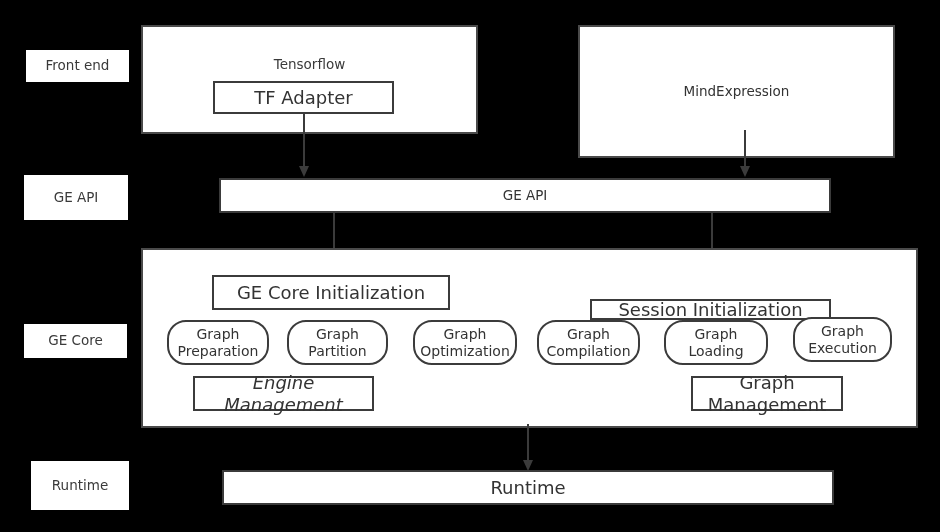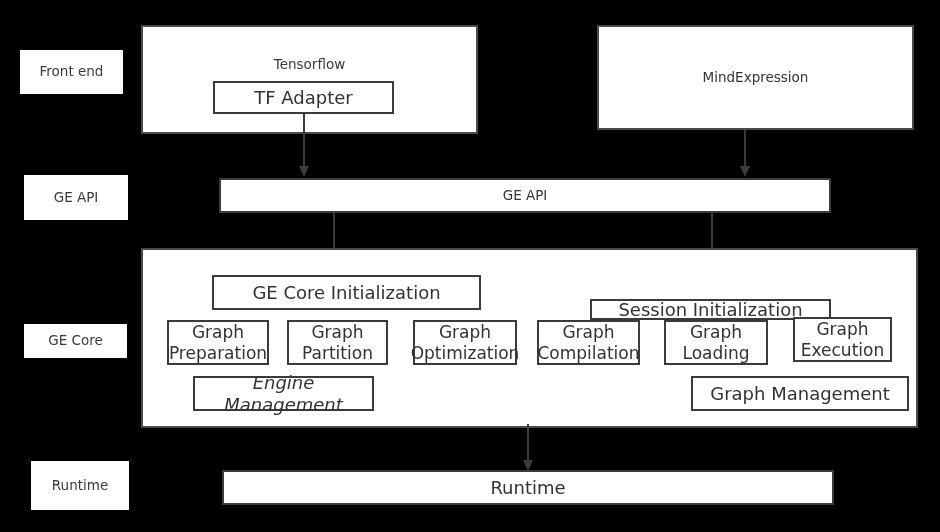--- a/index.html
+++ b/index.html
@@ -45,21 +45,21 @@
   }
   .label-top {
     position: absolute;
     left: 0;
     right: 0;
     text-align: center;
     color: #3a3a3a;
   }
   .fs14 { font-size: 13.5px; }
   .fs13 { font-size: 18px; }
-  .fs12 { font-size: 17px; }
+  .fs12 { font-size: 14px; border-radius: 19px; }
 
   
   .arrow {
     position: absolute;
   }
   .arrow .stem {
     position: absolute;
     left: 0;
     top: 0;
     width: 2px;
@@ -73,34 +73,34 @@
     border-left: 5px solid transparent;
     border-right: 5px solid transparent;
     border-top: 11px solid #3b3b3b;
   }
 </style>
 </head>
 <body>
 
 <div id="canvas">
 
-  <div class="box chip" style="left:20px; top:50px; width:103px; height:44px;">Front end</div>
+  <div class="box chip" style="left:26px; top:50px; width:103px; height:32px;">Front end</div>
 
   <div class="box chip" style="left:24px; top:175px; width:104px; height:45px;">GE API</div>
 
   <div class="box chip" style="left:24px; top:324px; width:103px; height:34px;">GE Core</div>
 
   <div class="box chip" style="left:31px; top:461px; width:98px; height:49px;">Runtime</div>
 
   <div class="container-box" style="position:absolute; left:141px; top:25px; width:333px; height:105px;">
     <div class="label-top fs14" style="top:29px;">Tensorflow</div>
   </div>
   <div class="box framed fs13" style="left:213px; top:81px; width:181px; height:33px;">TF Adapter</div>
 
-  <div class="box container-box fs14" style="left:597px; top:25px; width:317px; height:105px; display:flex; align-items:center; justify-content:center;">MindExpression</div>
+  <div class="box container-box fs14" style="left:578px; top:25px; width:317px; height:133px; display:flex; align-items:center; justify-content:center;">MindExpression</div>
 
   <div class="arrow" style="left:303px; top:114px; height:64px;">
     <div class="stem" style="height:53px;"></div>
     <div class="head" style="top:52px;"></div>
   </div>
 
   <div class="arrow" style="left:744px; top:130px; height:48px;">
     <div class="stem" style="height:37px;"></div>
     <div class="head" style="top:36px;"></div>
   </div>
@@ -112,38 +112,38 @@
     <div class="head" style="top:50px;"></div>
   </div>
 
   <div class="arrow" style="left:711px; top:213px; height:62px;">
     <div class="stem" style="height:51px;"></div>
     <div class="head" style="top:50px;"></div>
   </div>
 
   <div class="container-box" style="position:absolute; left:141px; top:248px; width:773px; height:176px;"></div>
 
-  <div class="box framed fs13" style="left:212px; top:275px; width:269px; height:35px;">GE Core Initialization</div>
+  <div class="box framed fs13" style="left:212px; top:275px; width:238px; height:35px;">GE Core Initialization</div>
   <div class="box framed fs13" style="left:590px; top:275px; width:241px; height:21px;margin-top:24px;">Session Initialization</div>
 
   <div class="box framed fs12" style="left:167px; top:320px; width:102px; height:45px;">Graph
 Preparation</div>
   <div class="box framed fs12" style="left:287px; top:320px; width:101px; height:45px;">Graph
 Partition</div>
   <div class="box framed fs12" style="left:413px; top:320px; width:104px; height:45px;">Graph
 Optimization</div>
   <div class="box framed fs12" style="left:537px; top:320px; width:103px; height:45px;">Graph
 Compilation</div>
   <div class="box framed fs12" style="left:664px; top:320px; width:104px; height:45px;">Graph
 Loading</div>
   <div class="box framed fs12" style="left:793px; top:317px; width:99px; height:45px;">Graph
 Execution</div>
 
   <div class="box framed fs13" style="left:193px; top:376px; width:181px; height:35px;font-style:italic;">Engine Management</div>
-  <div class="box framed fs13" style="left:691px; top:376px; width:218px; height:35px;">Graph Management</div>
+  <div class="box framed fs13" style="left:691px; top:376px; width:152px; height:35px;">Graph Management</div>
 
   <div class="arrow" style="left:527px; top:424px; height:48px;">
     <div class="stem" style="height:37px;"></div>
     <div class="head" style="top:36px;"></div>
   </div>
 
   <div class="box framed fs13" style="left:222px; top:470px; width:612px; height:35px;">Runtime</div>
 
 </div>
 

